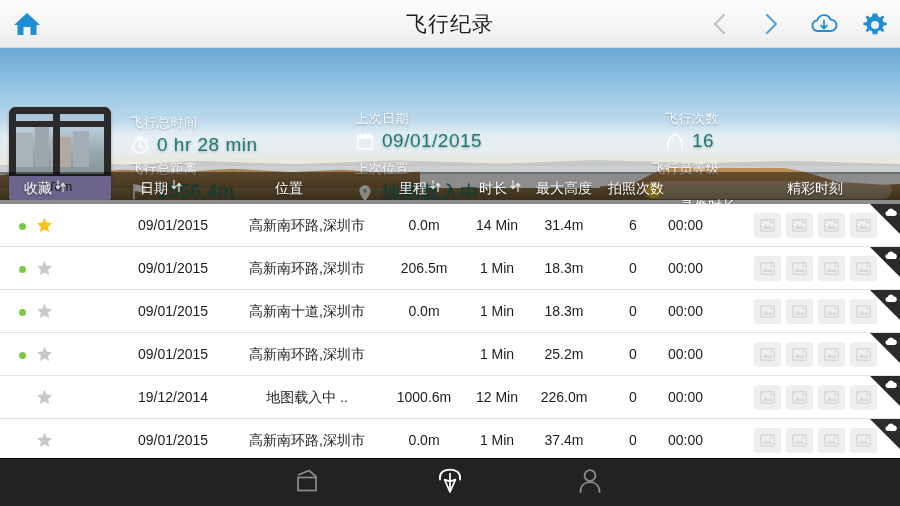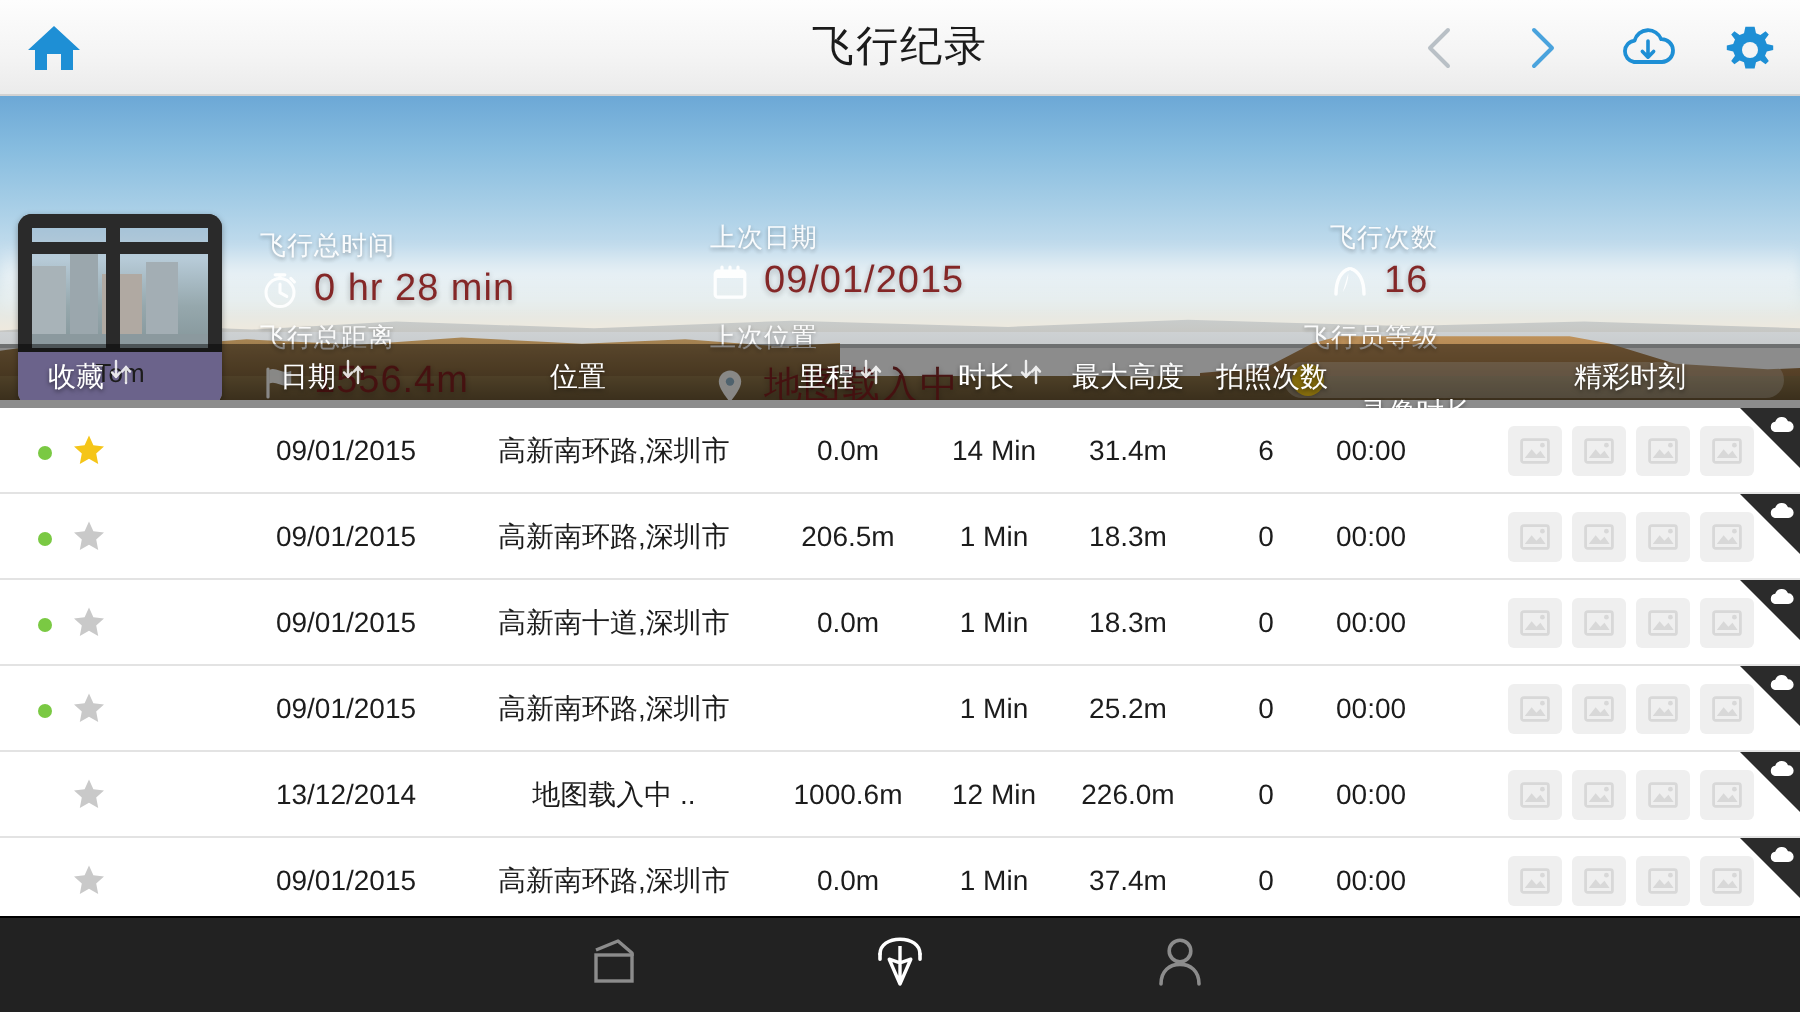--- a/index.html
+++ b/index.html
@@ -89,21 +89,21 @@
   }
 
   
   .stat { position:absolute; color:#fff; }
   .stat .lbl {
     font-size:13px; color:#ffffff; opacity:.92; margin-bottom:2px;
     text-shadow:0 1px 2px rgba(0,0,0,.35); letter-spacing:.5px; white-space:nowrap;
   }
   .stat .valrow { display:flex; align-items:center; gap:7px; white-space:nowrap; }
   .stat .val {
-    font-size:19px; color:#7f1d1d; opacity:.95;
+    font-size:19px; color:#0f766e; opacity:.95;
     text-shadow:0 1px 3px rgba(0,0,0,.3); letter-spacing:.5px;
   }
   .stat .sicon { width:20px; height:20px; flex:0 0 20px; opacity:.95; }
 
   .s-time  { left:130px; top:66px; }
   .s-dist  { left:130px; top:112px; }
   .s-date  { left:355px; top:62px; }
   .s-loc   { left:355px; top:112px; }
   .s-count { left:665px; top:62px; }
   .s-level { left:652px; top:112px; }
@@ -562,21 +562,21 @@
         <span class="corner">
           <svg width="13" height="11" viewBox="0 0 13 11">
             <path d="M3.4 9 A2.6 2.6 0 0 1 3.6 3.9 A3.4 3.4 0 0 1 10 3.6 A2.7 2.7 0 0 1 10.2 9 Z" fill="#ffffff"></path>
           </svg>
         </span>
       </div>
       <div class="row">
         <span class="star"><svg width="17" height="17" viewBox="0 0 17 17">
             <path d="M8.5 0.8 L10.7 5.6 L16 6.2 L12.1 9.8 L13.1 15 L8.5 12.4 L3.9 15 L4.9 9.8 L1 6.2 L6.3 5.6 Z" fill="#c9c9c9"></path>
           </svg></span>
-        <span class="cell c-date">13/12/2014</span>
+        <span class="cell c-date">19/12/2014</span>
         <span class="cell c-loc">地图载入中 ..</span>
         <span class="cell c-mile">1000.6m</span>
         <span class="cell c-dur">12 Min</span>
         <span class="cell c-alt">226.0m</span>
         <span class="cell c-photo">0</span>
         <span class="cell c-video">00:00</span>
         <span class="thumbs">
           <span class="thumb">
             <svg width="15" height="13" viewBox="0 0 15 13">
               <rect x="0.8" y="0.8" width="13.4" height="11.4" rx="1" fill="none" stroke="#d8d8d8" stroke-width="1.4"></rect>

